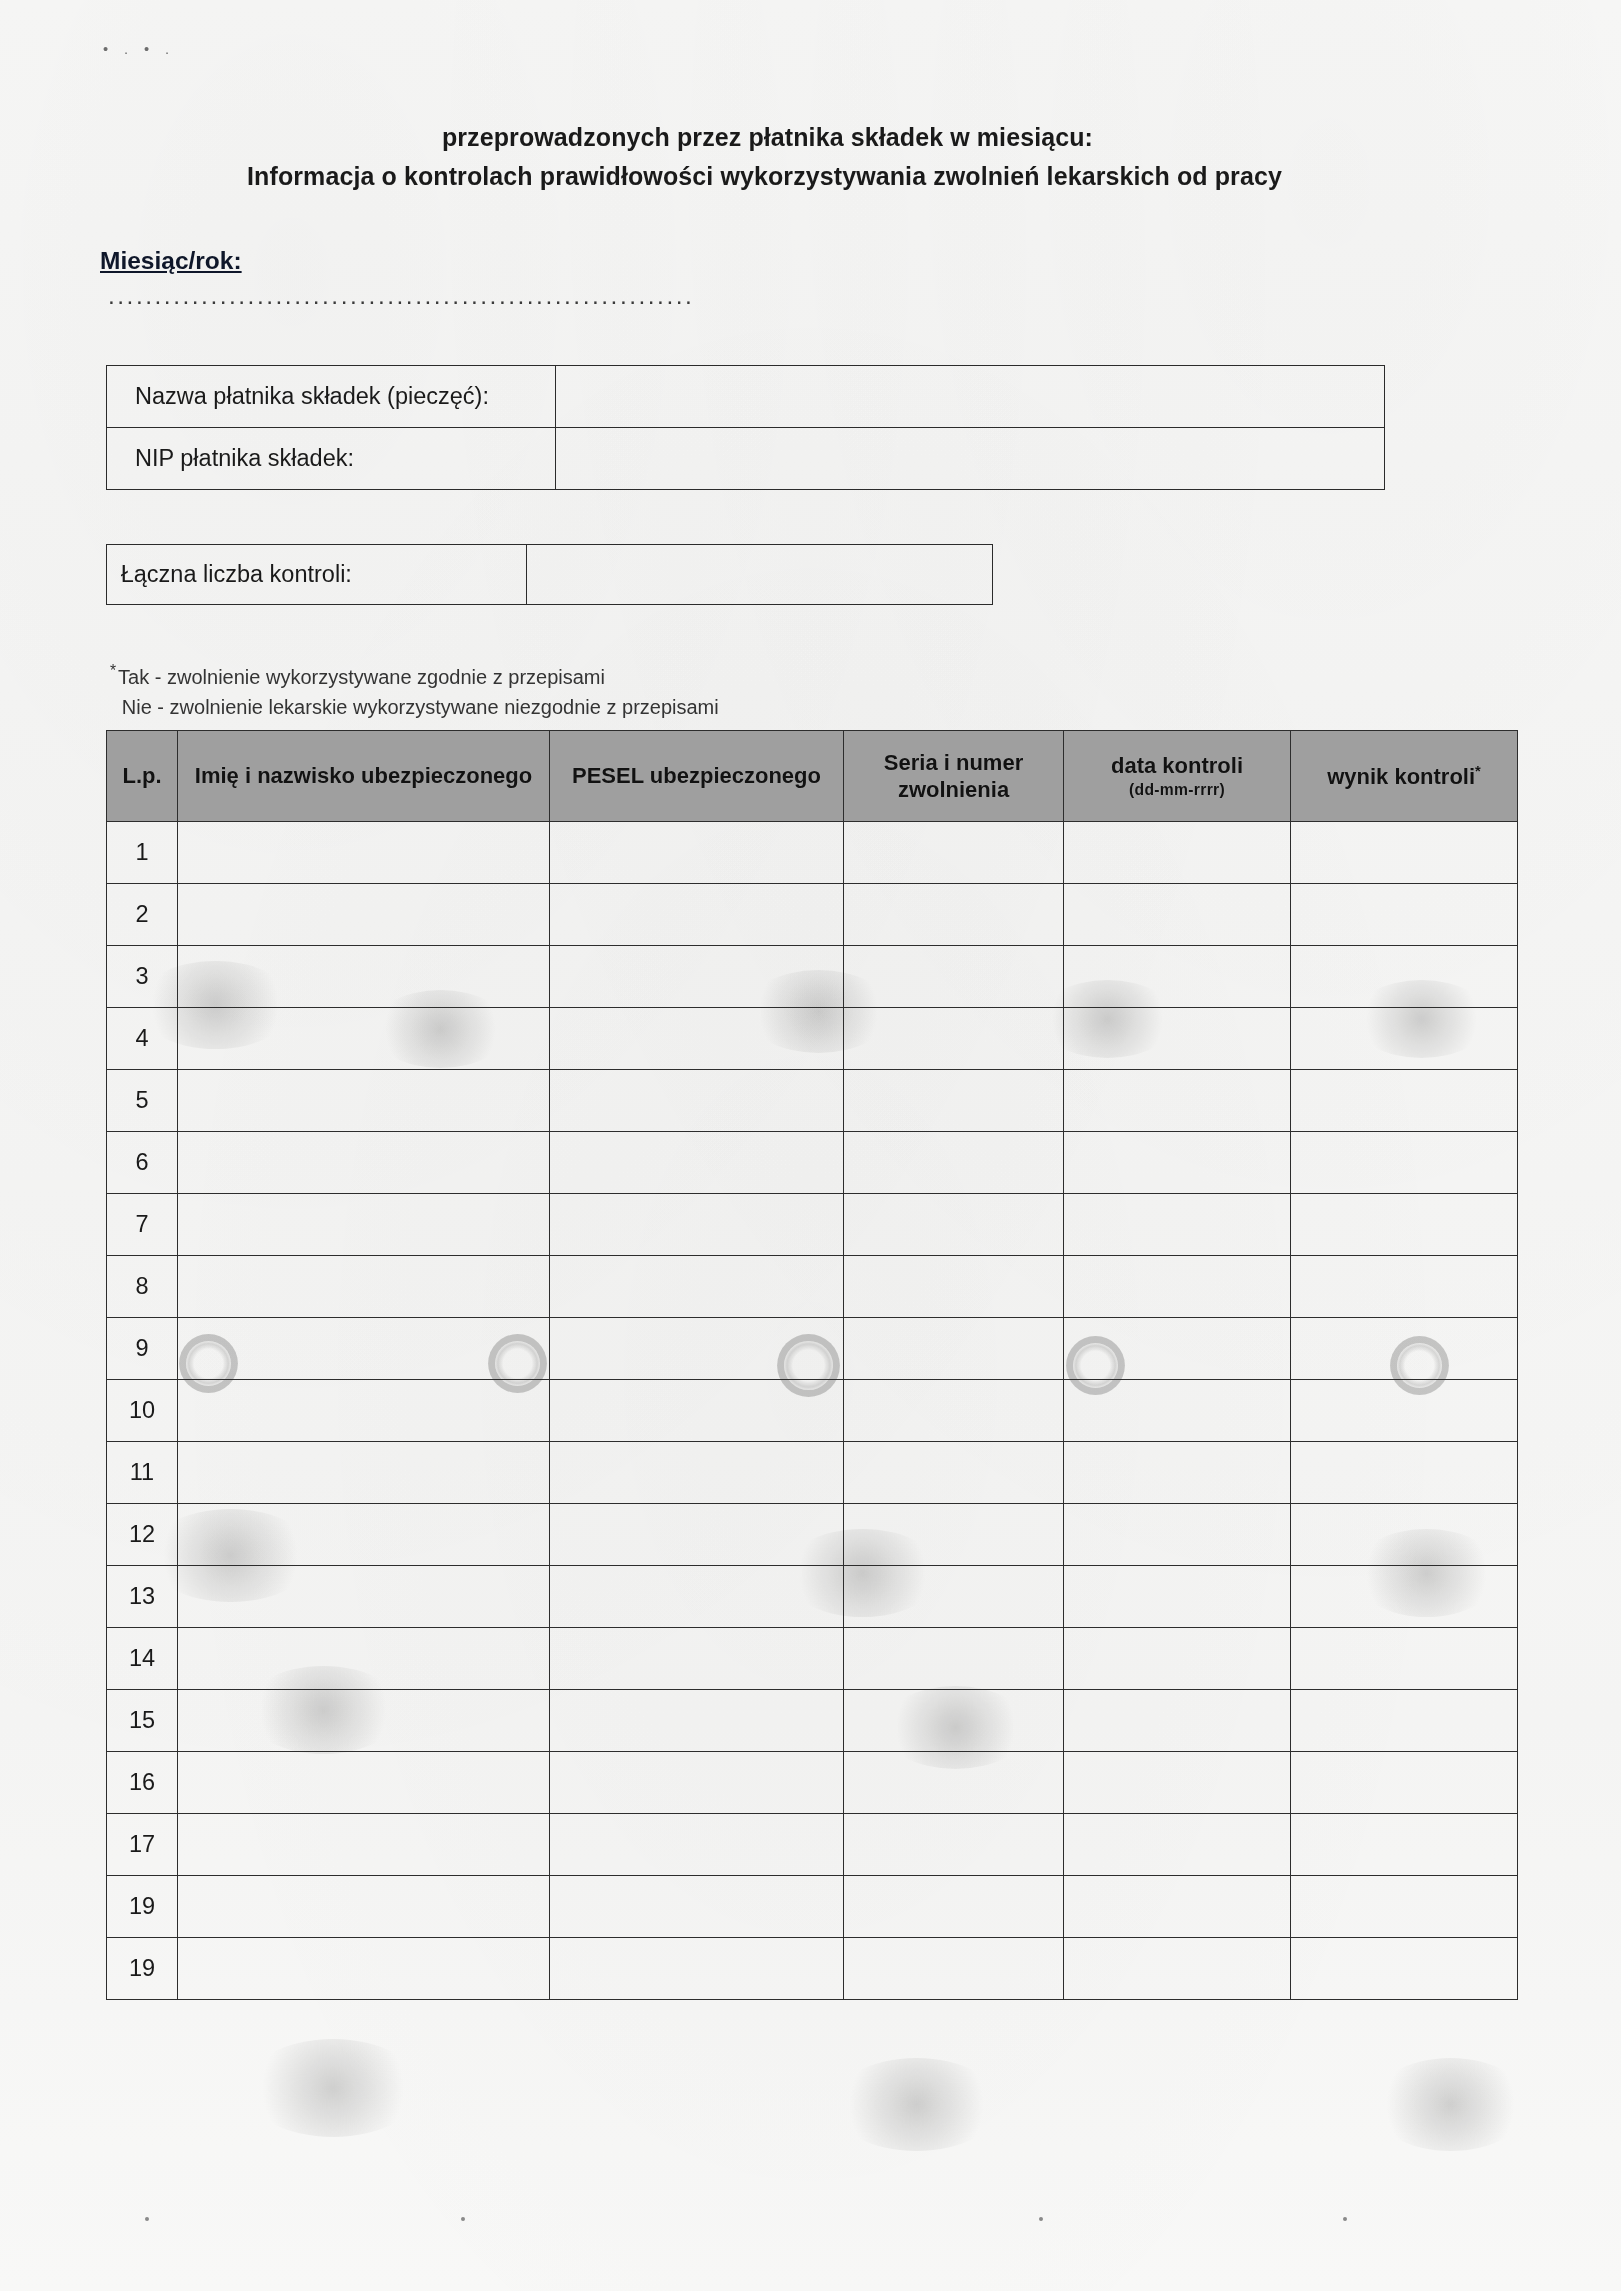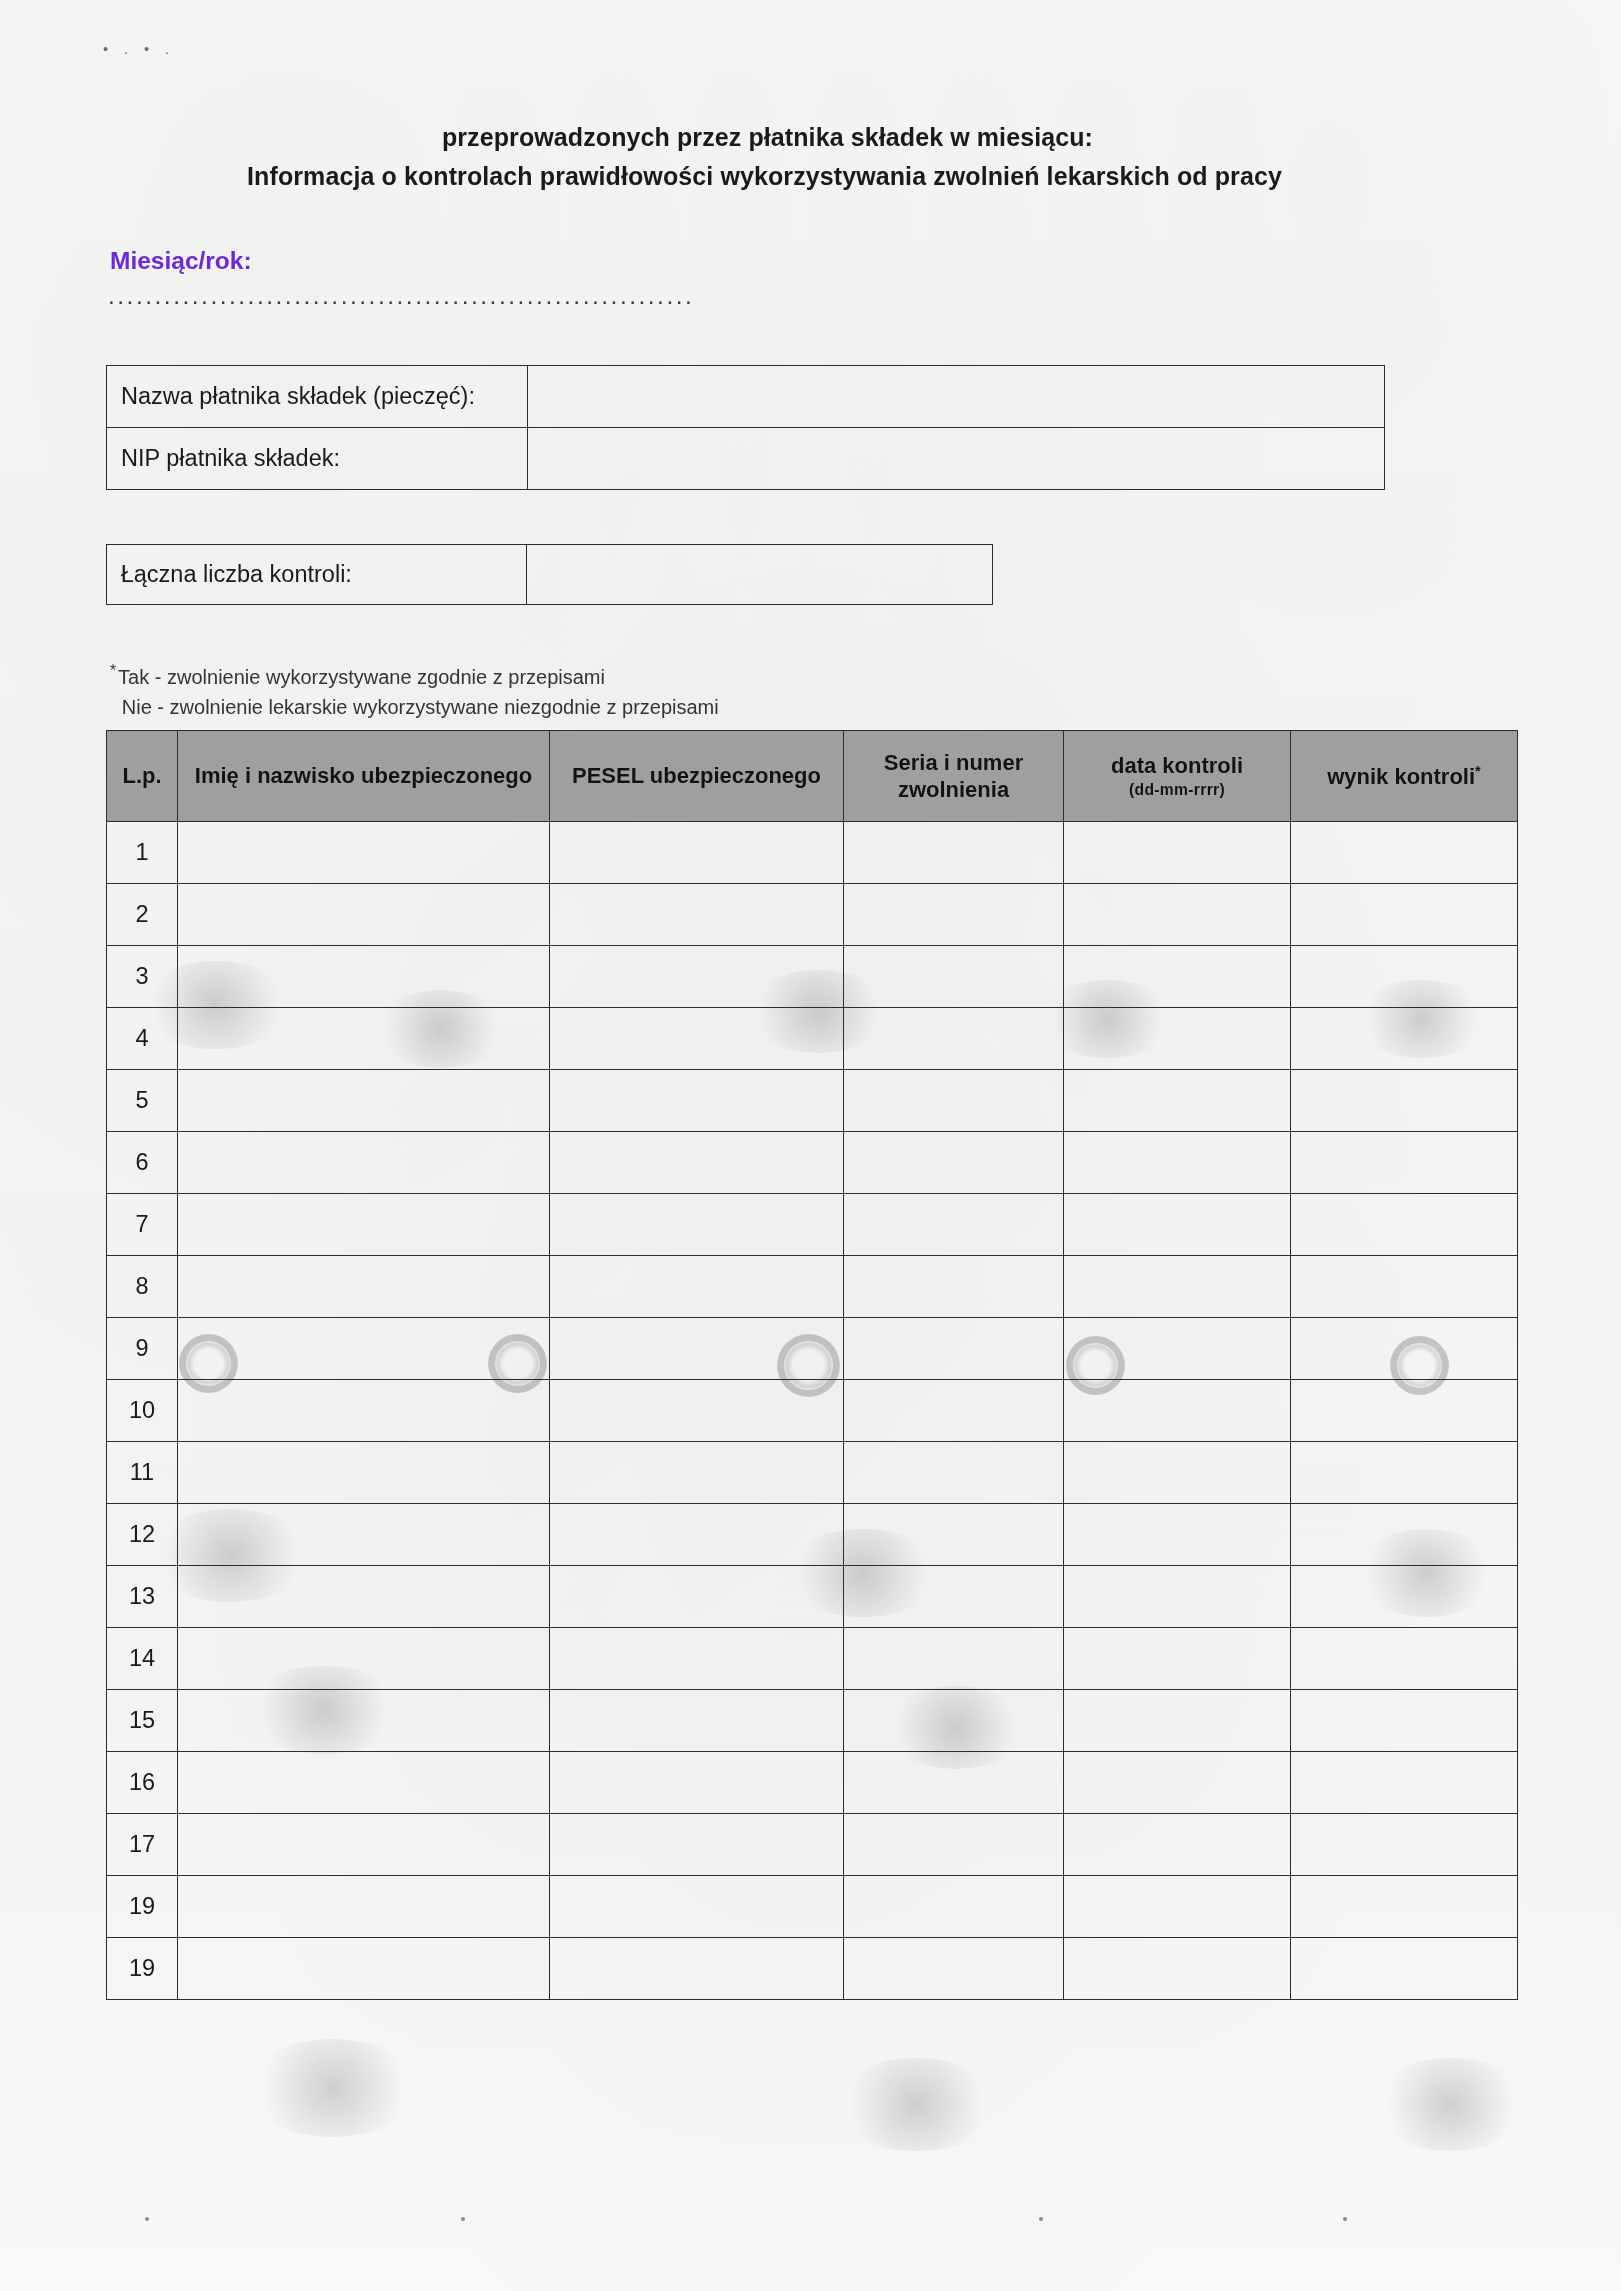--- a/index.html
+++ b/index.html
@@ -75,25 +75,26 @@
     letter-spacing: 0.1px;
     line-height: 1.55;
     color: #1a1a1a;
   }
   .title-line.second {
     margin-left: 5.9px;
   }
 
   .miesiac-label {
     position: absolute;
-    left: 110px;
+    left: 100px;
     top: 247px;
     font-size: 24.5px;
     font-weight: bold;
-    color: #6d28d9;
+    color: #0f172a;
+    text-decoration: underline;
   }
   .dots-line {
     position: absolute;
     left: 108px;
     top: 282px;
     font-size: 24.5px;
     letter-spacing: 2.5px;
     color: #3a3a3a;
     white-space: nowrap;
   }
@@ -103,21 +104,21 @@
     position: absolute;
     left: 106px;
     top: 365px;
     width: 1279px;
     border-collapse: collapse;
     table-layout: fixed;
   }
   .info-table td {
     border: 1.6px solid #2b2b2b;
     height: 61px;
-    padding: 0 14px;
+    padding: 0 28px;
     font-size: 23.5px;
     color: #1a1a1a;
     vertical-align: middle;
   }
   .info-table td.value-cell {
     background: transparent;
   }
 
   
   .count-table {

